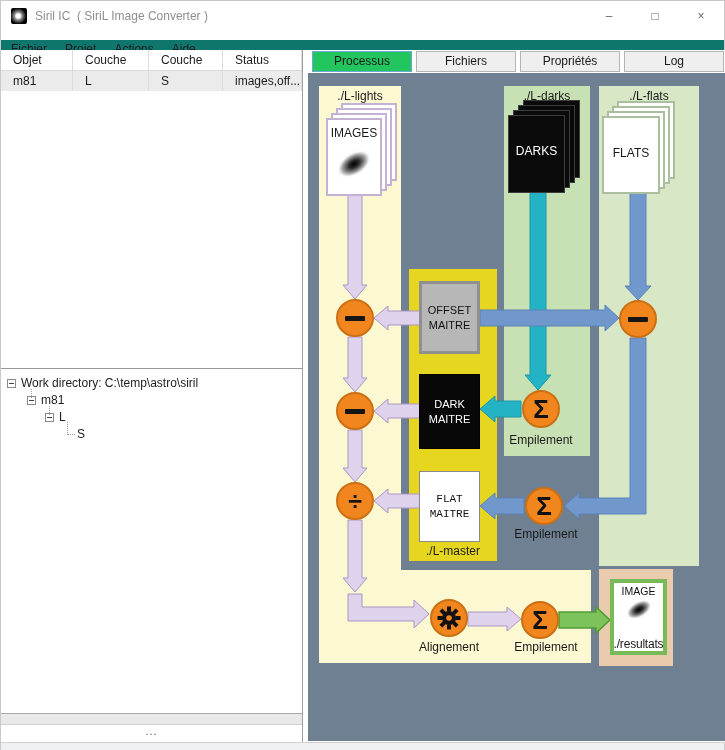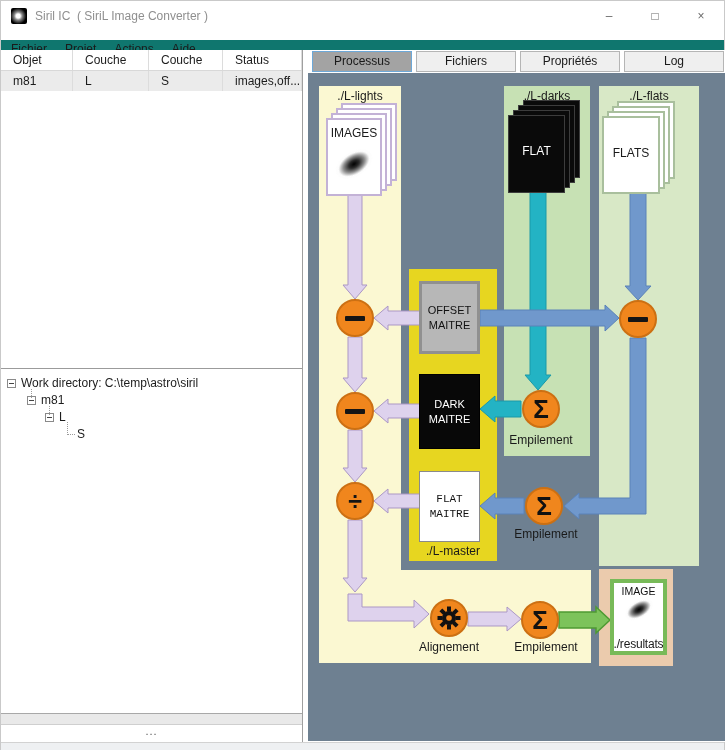--- a/index.html
+++ b/index.html
@@ -47,21 +47,21 @@
     text-align:center; font-size:11px; color:#555; line-height:13px; letter-spacing:1px; }
 
   .footer { position:absolute; left:0; top:741px; width:100%; height:9px; background:#eef0f2;
     border-top:1px solid #d2d2d2; }
 
   
   .right-panel { position:absolute; left:302px; top:49px; width:423px; height:692px; background:#fff; }
   .tabs { position:absolute; left:9px; top:1px; height:22px; display:flex; gap:4px; }
   .tab { width:100px; height:21px; line-height:19px; text-align:center; font-size:12px; color:#1a1a1a;
     background:#efefef; border:1px solid #b5b5b5; }
-  .tab.active { background:#a3a3a3; border:1px solid #6da8d8; }
+  .tab.active { background:#22c55e; border:1px solid #6da8d8; }
 
   
   .diagram { position:absolute; left:5px; top:23px; width:418px; height:668px; background:#6e8091; overflow:hidden; }
   .region { position:absolute; }
   .region-label { position:absolute; top:3px; left:0; width:100%; text-align:center; font-size:12px; color:#1a1a1a; }
   .r-lights { left:11px; top:13px; width:82px; height:577px; background:#fbf8d2; }
   .r-bottom { left:11px; top:497px; width:272px; height:93px; background:#fbf8d2; }
   .r-darks { left:196px; top:13px; width:86px; height:370px; background:#c7e1b4; }
   .r-flats { left:291px; top:13px; width:100px; height:480px; background:#d8e8c6; }
   .r-master { left:101px; top:196px; width:88px; height:292px; background:#e7d620; }
@@ -232,21 +232,21 @@
         <div class="card front">
           <div class="card-title">IMAGES</div>
           <div class="galaxy"></div>
         </div>
       </div>
       <div class="stack stack-darks" style="left:200px; top:27px; width:74px; height:95px;">
         <div class="card p3"></div>
           <div class="card p2"></div>
           <div class="card p1"></div>
         <div class="card front">
-          <div class="card-title">FLAT</div>
+          <div class="card-title">DARKS</div>
         </div>
       </div>
       <div class="stack stack-flats" style="left:294px; top:28px; width:75px; height:95px;padding-left:35px;">
         <div class="card p3"></div>
           <div class="card p2"></div>
           <div class="card p1"></div>
         <div class="card front">
           <div class="card-title">FLATS</div>
         </div>
       </div>

